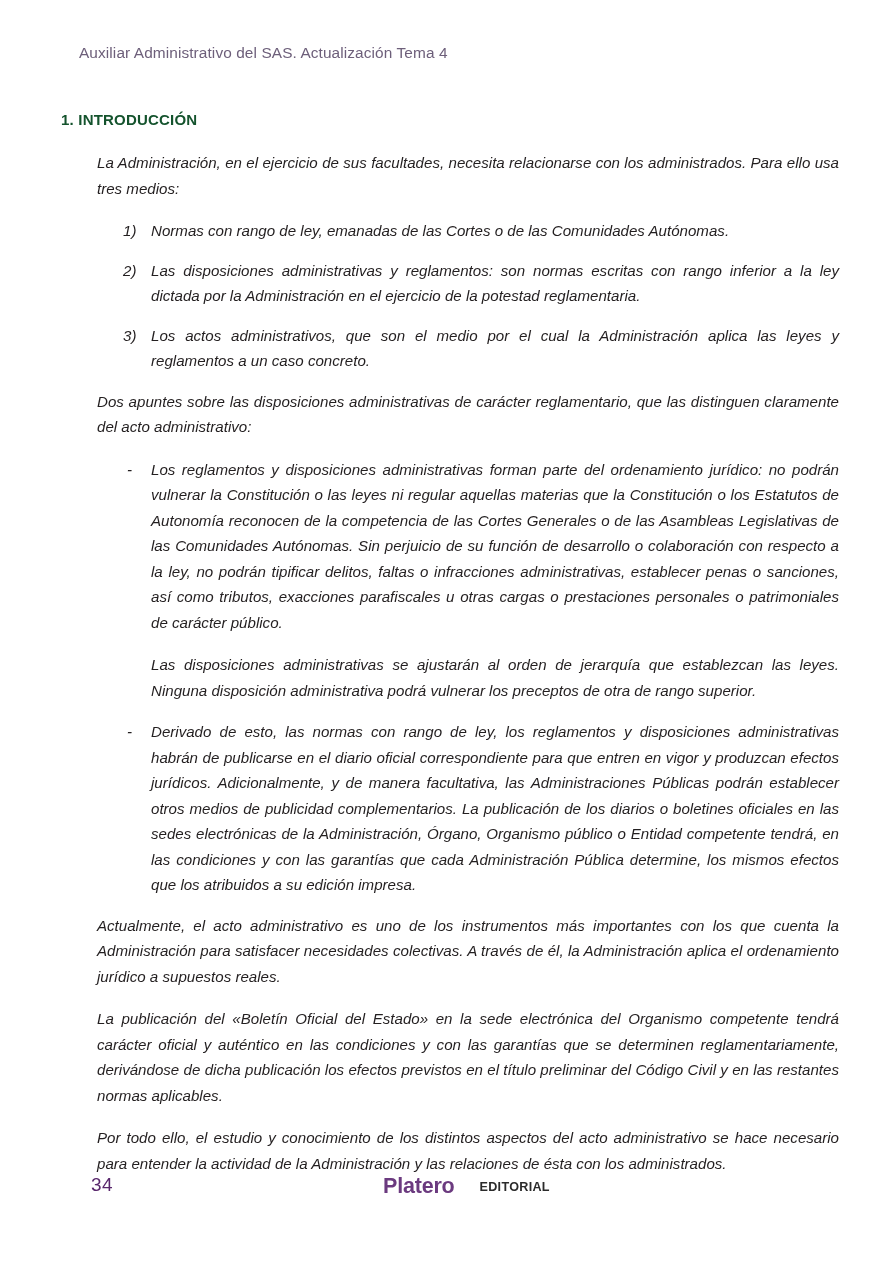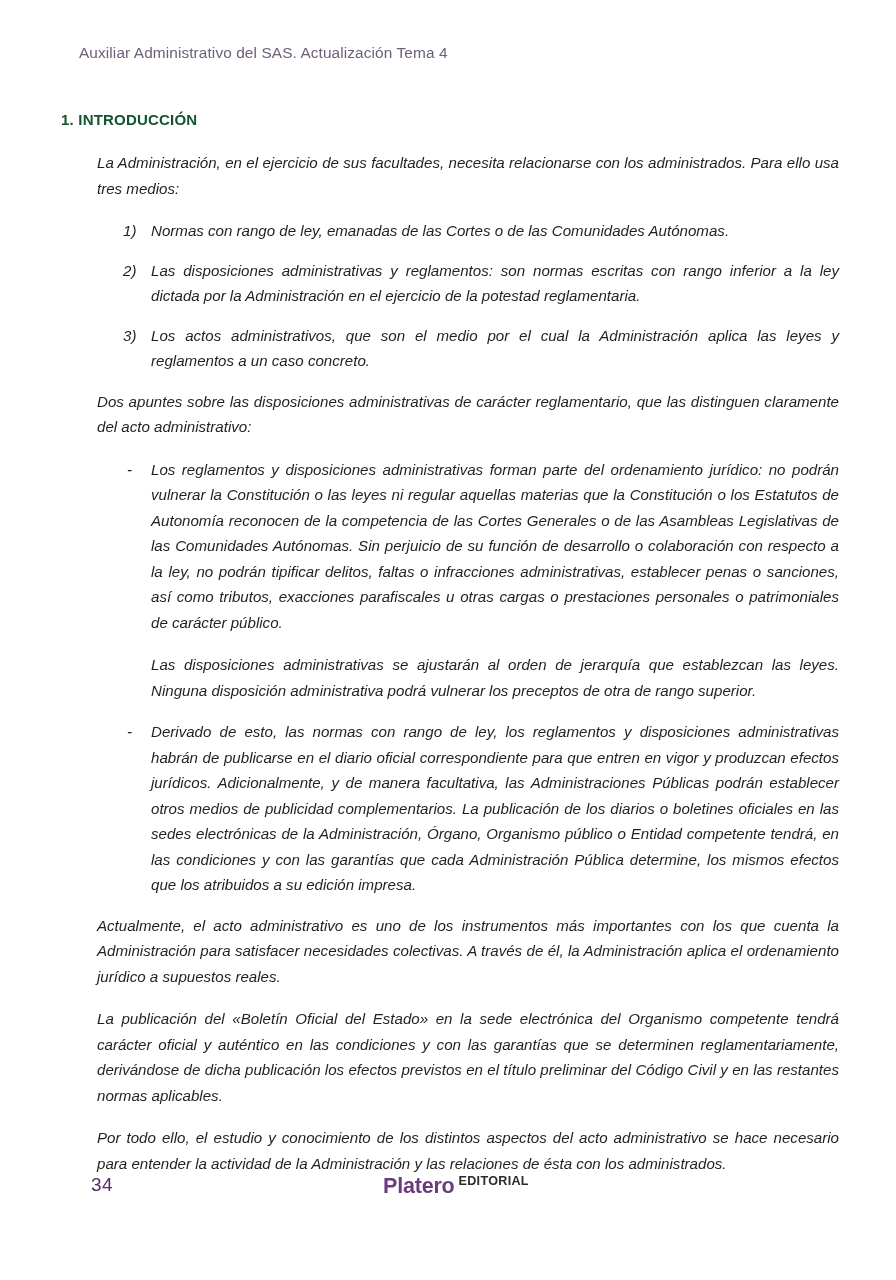--- a/index.html
+++ b/index.html
@@ -133,22 +133,22 @@
     top: 0;
     font-size: 19px;
     color: #59276c;
     letter-spacing: 0.4px;
   }
   .imprint {
     position: absolute;
     left: 371px;
     top: 0;
     display: flex;
-    align-items: flex-start;
-    gap: 4px;
+    align-items: center;
+    gap: 25px;
   }
   .imprint-name {
     font-size: 21.5px;
     font-weight: bold;
     color: #6b3a7f;
     letter-spacing: -0.2px;
   }
   .imprint-word {
     font-size: 12.6px;
     font-weight: bold;

